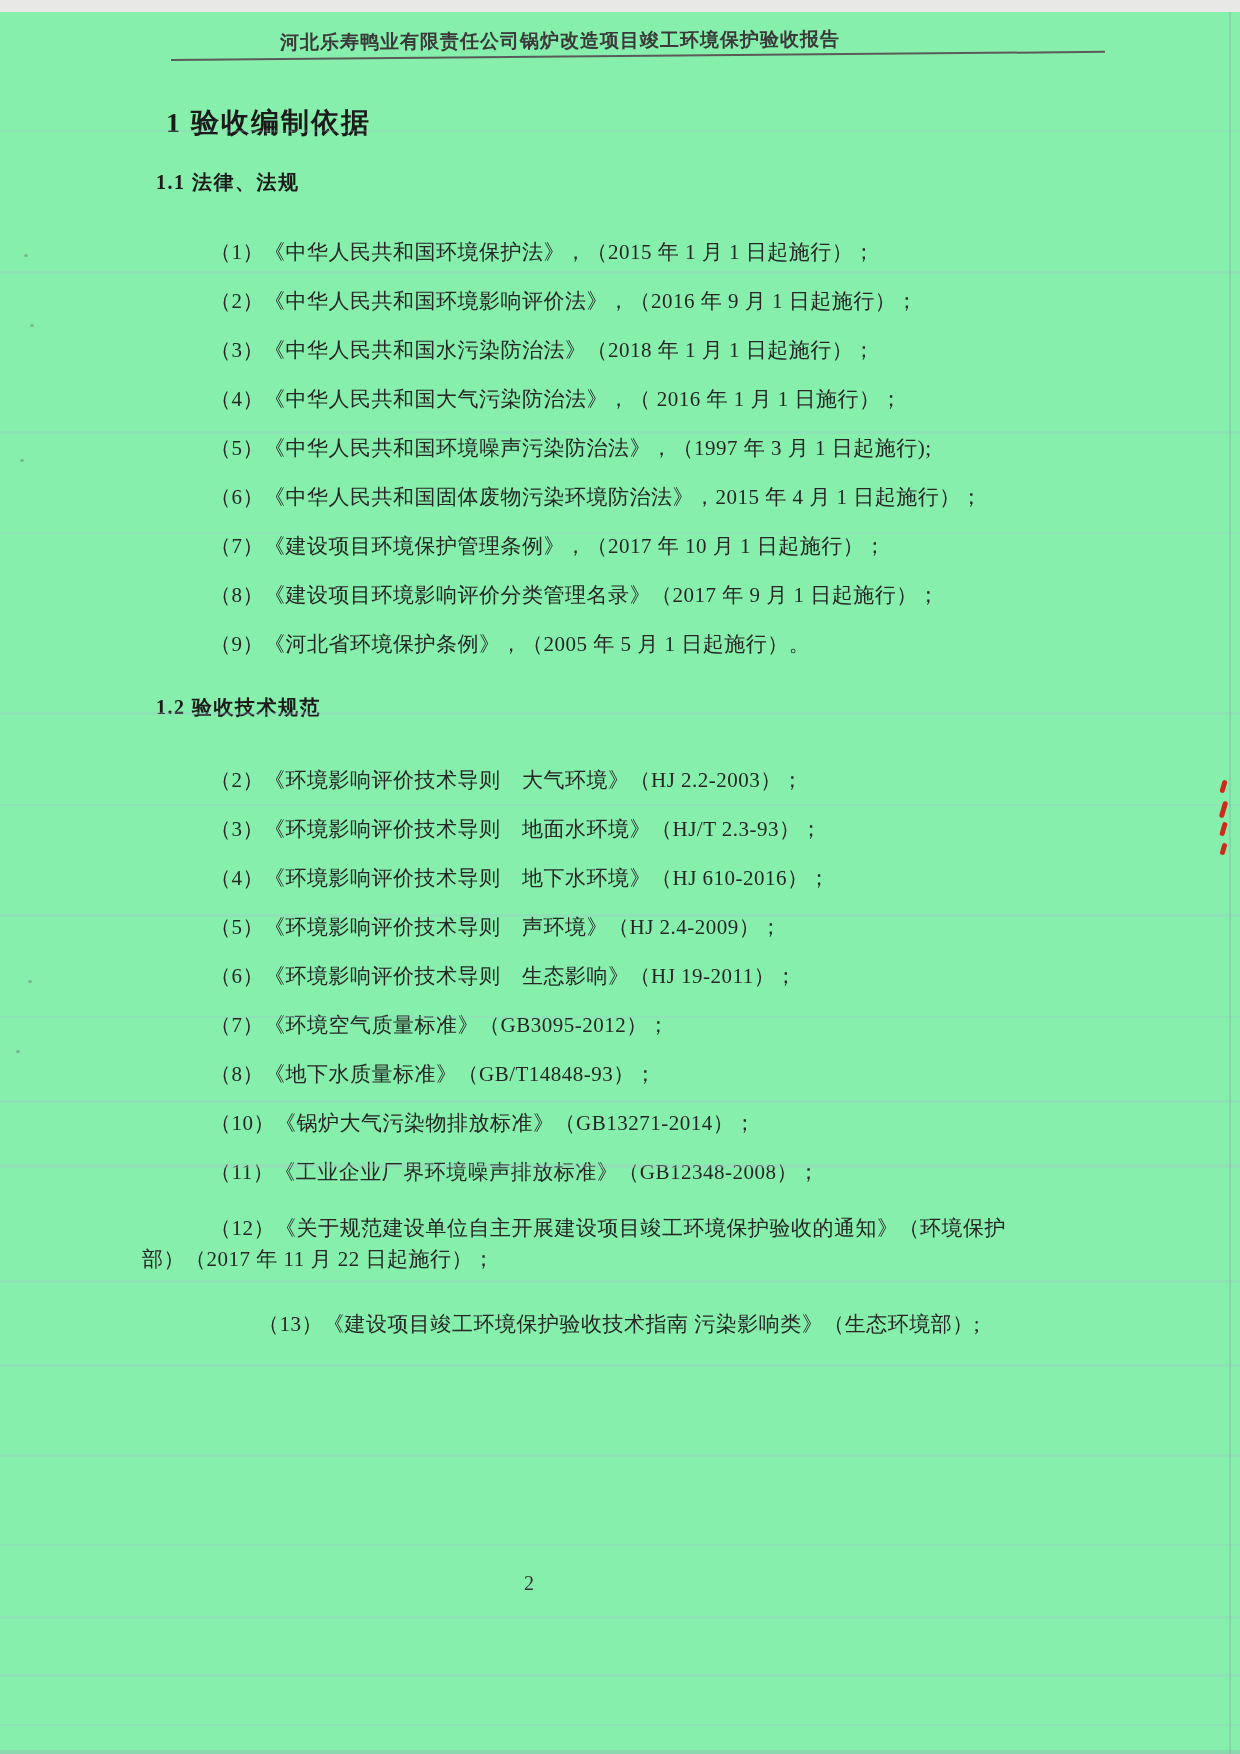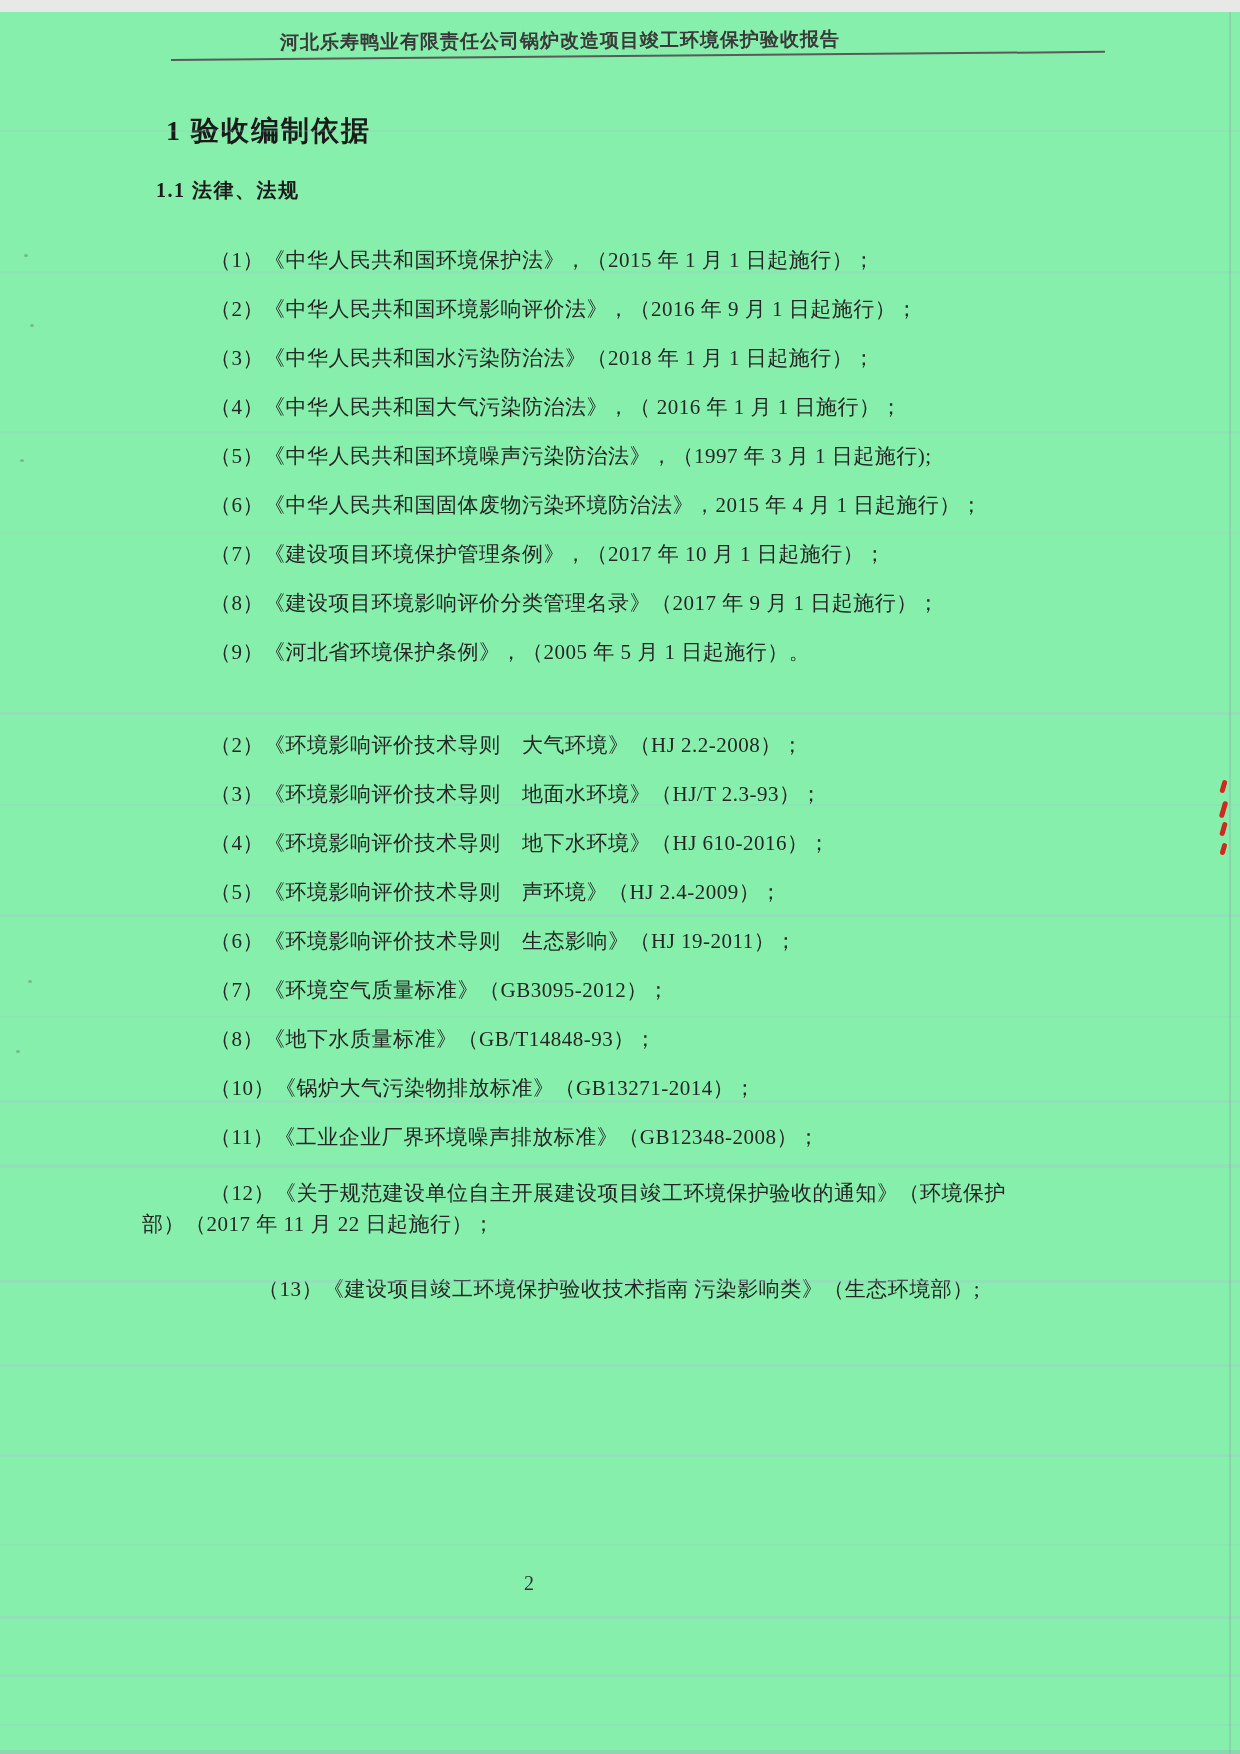--- a/index.html
+++ b/index.html
@@ -13,21 +13,21 @@
   .header-title{
     position:absolute;top:16px;left:60px;width:1000px;text-align:center;
     font-size:19px;font-weight:bold;color:#3a3a3a;letter-spacing:1px;
     transform:rotate(-0.35deg);white-space:nowrap;
   }
   .header-rule{
     position:absolute;top:47px;left:171px;width:934px;height:2px;
     background:#5a5a5a;transform:rotate(-0.5deg);transform-origin:0 50%;
   }
   
-  .content{position:absolute;left:142px;top:8px;width:886px;}
+  .content{position:absolute;left:142px;top:0;width:886px;}
   h1.sec{
     padding-top:95px;margin:0 0 0 24px;font-size:28px;line-height:32px;
     font-weight:bold;color:#1b1b1b;letter-spacing:2px;
   }
   h2.sub{
     margin:0 0 0 14px;font-size:20px;line-height:28px;font-weight:bold;
     color:#1b1b1b;letter-spacing:1.5px;
   }
   h2.sub-a{padding-top:29px;}
   h2.sub-b{padding-top:15px;}
@@ -110,22 +110,23 @@
       <p>（2）《中华人民共和国环境影响评价法》，（2016 年 9 月 1 日起施行）；</p>
       <p>（3）《中华人民共和国水污染防治法》（2018 年 1 月 1 日起施行）；</p>
       <p>（4）《中华人民共和国大气污染防治法》，（ 2016 年 1 月 1 日施行）；</p>
       <p>（5）《中华人民共和国环境噪声污染防治法》，（1997 年 3 月 1 日起施行);</p>
       <p>（6）《中华人民共和国固体废物污染环境防治法》，2015 年 4 月 1 日起施行）；</p>
       <p>（7）《建设项目环境保护管理条例》，（2017 年 10 月 1 日起施行）；</p>
       <p>（8）《建设项目环境影响评价分类管理名录》（2017 年 9 月 1 日起施行）；</p>
       <p>（9）《河北省环境保护条例》，（2005 年 5 月 1 日起施行）。</p>
     </div>
 
+    <h2 class="sub sub-b">1.2 验收技术规范</h2>
     <div class="list list12">
-      <p>（2）《环境影响评价技术导则　大气环境》（HJ 2.2-2008）；</p>
+      <p>（2）《环境影响评价技术导则　大气环境》（HJ 2.2-2003）；</p>
       <p>（3）《环境影响评价技术导则　地面水环境》（HJ/T 2.3-93）；</p>
       <p>（4）《环境影响评价技术导则　地下水环境》（HJ 610-2016）；</p>
       <p>（5）《环境影响评价技术导则　声环境》（HJ 2.4-2009）；</p>
       <p>（6）《环境影响评价技术导则　生态影响》（HJ 19-2011）；</p>
       <p>（7）《环境空气质量标准》（GB3095-2012）；</p>
       <p>（8）《地下水质量标准》（GB/T14848-93）；</p>
       <p>（10）《锅炉大气污染物排放标准》（GB13271-2014）；</p>
       <p>（11）《工业企业厂界环境噪声排放标准》（GB12348-2008）；</p>
       <p>（12）《关于规范建设单位自主开展建设项目竣工环境保护验收的通知》（环境保护部）（2017 年 11 月 22 日起施行）；</p>
       <p>（13）《建设项目竣工环境保护验收技术指南 污染影响类》（生态环境部）;</p>

